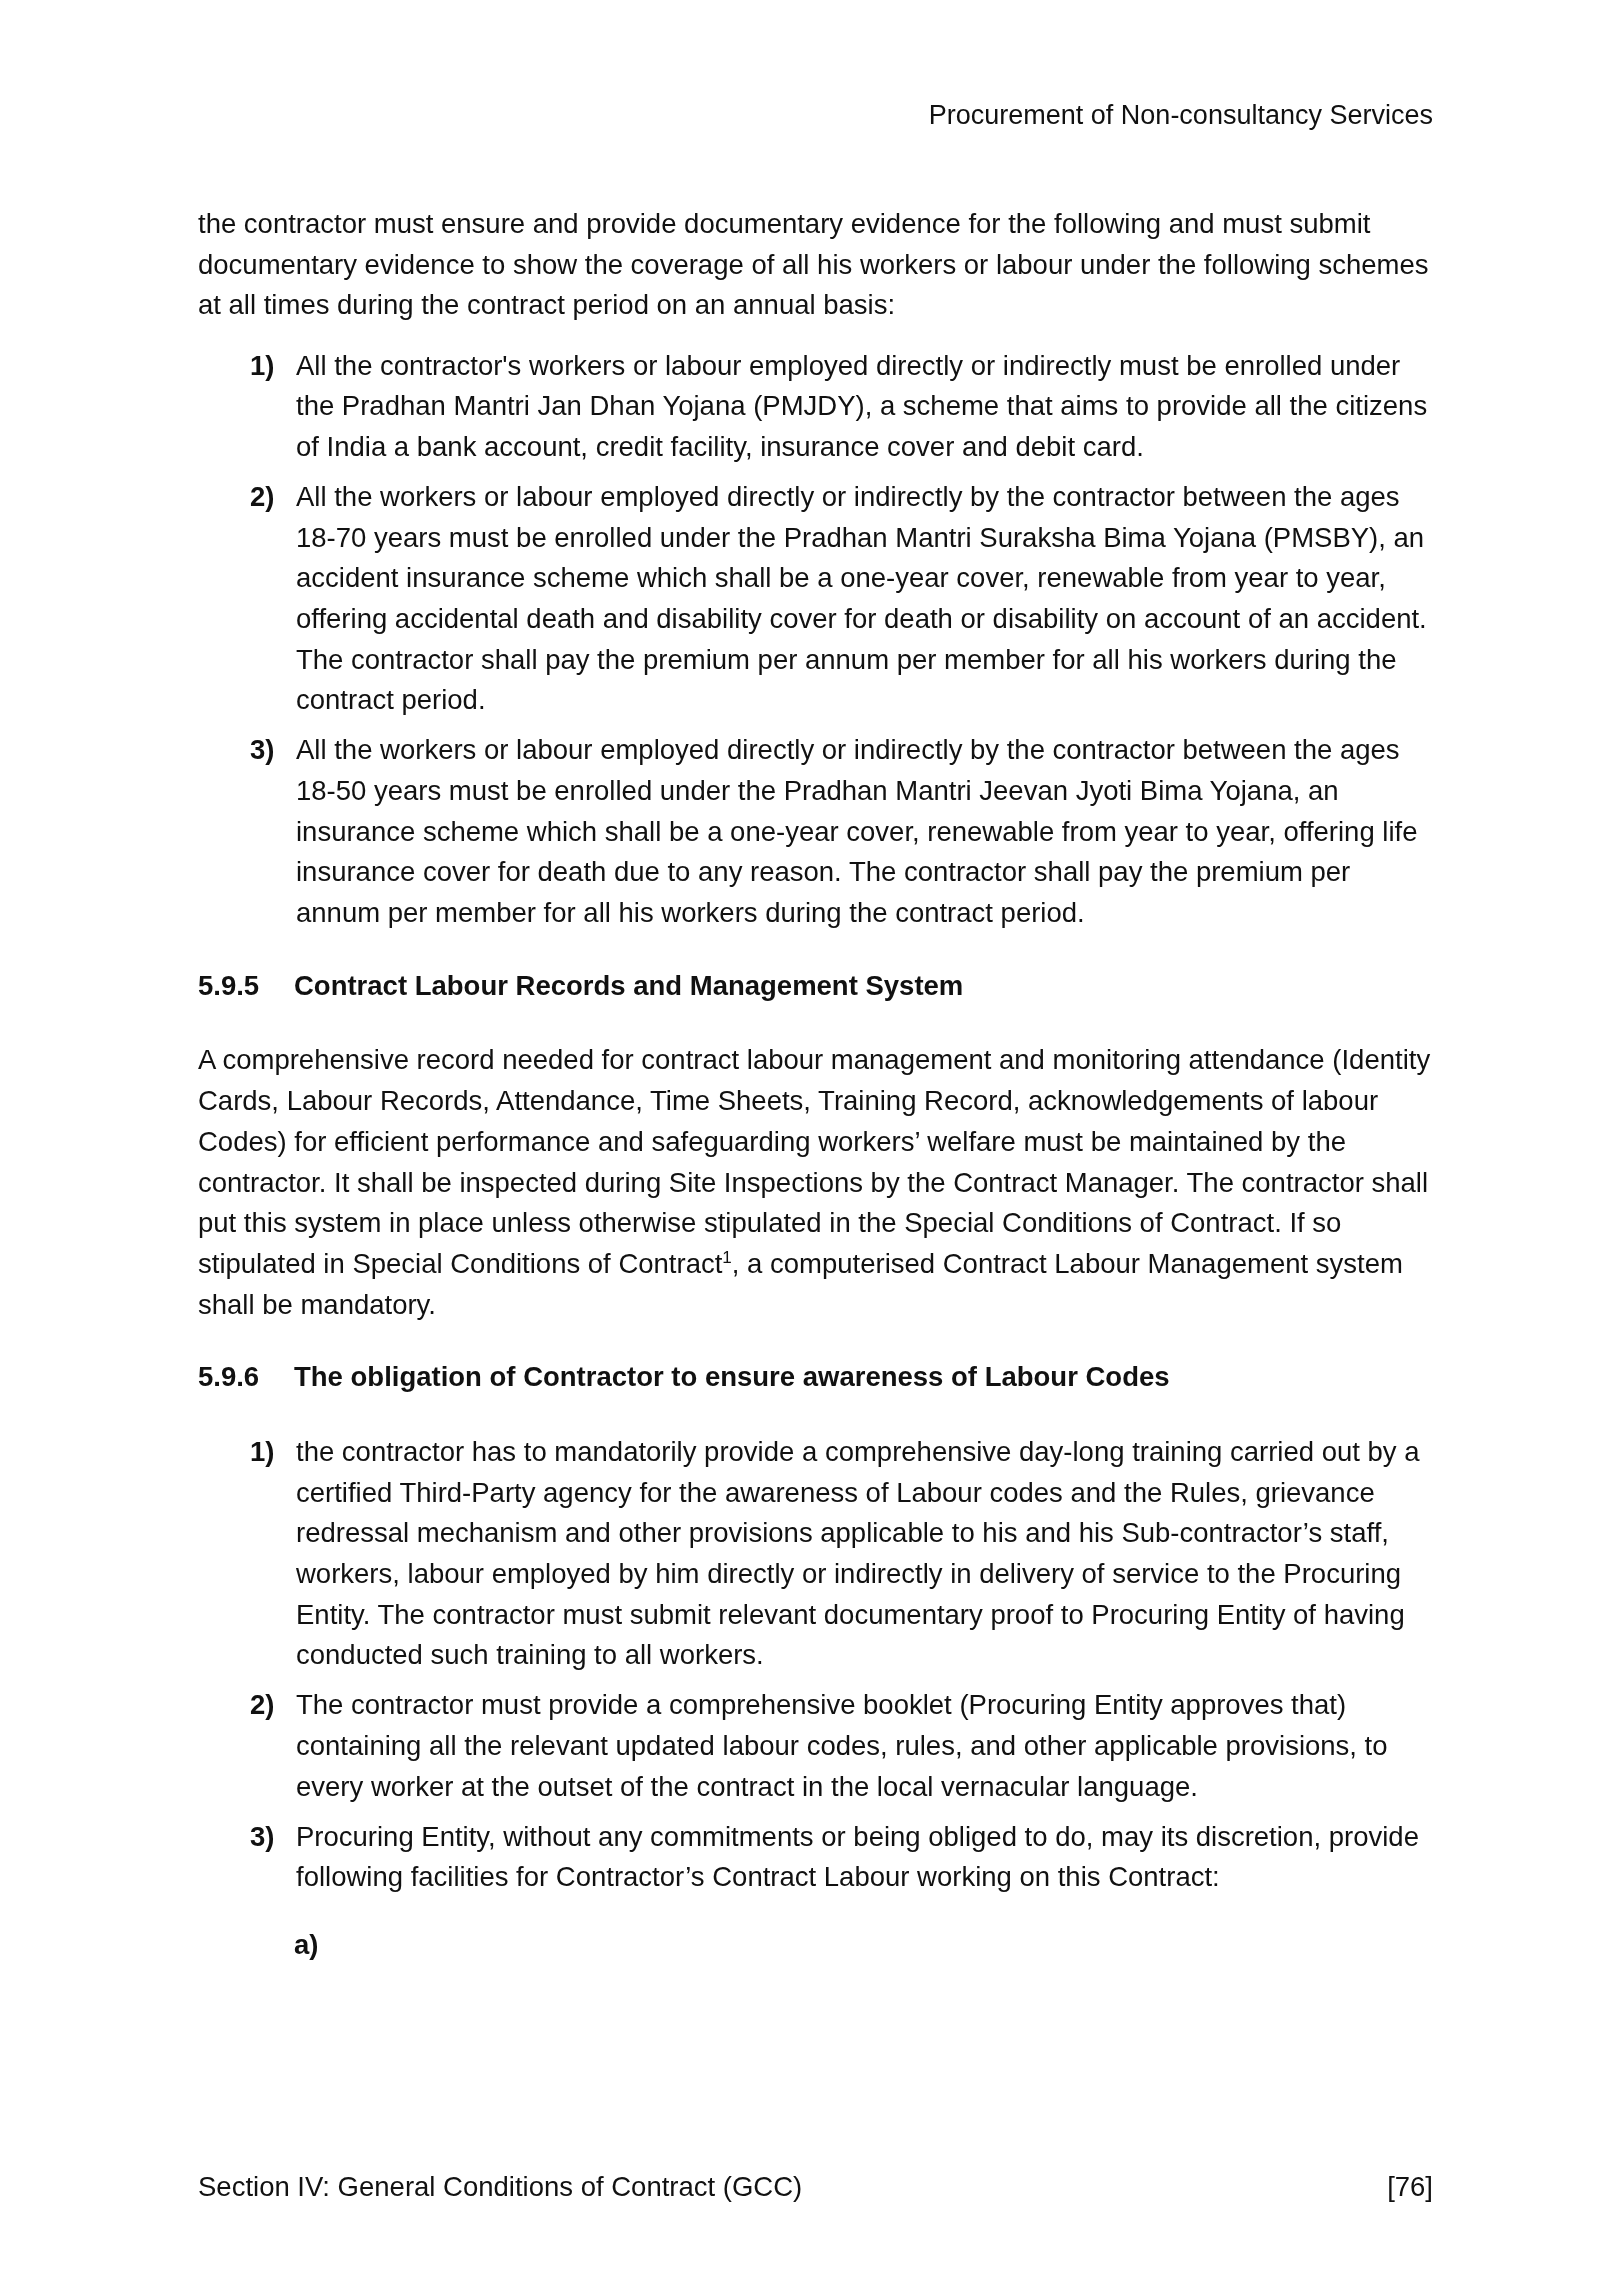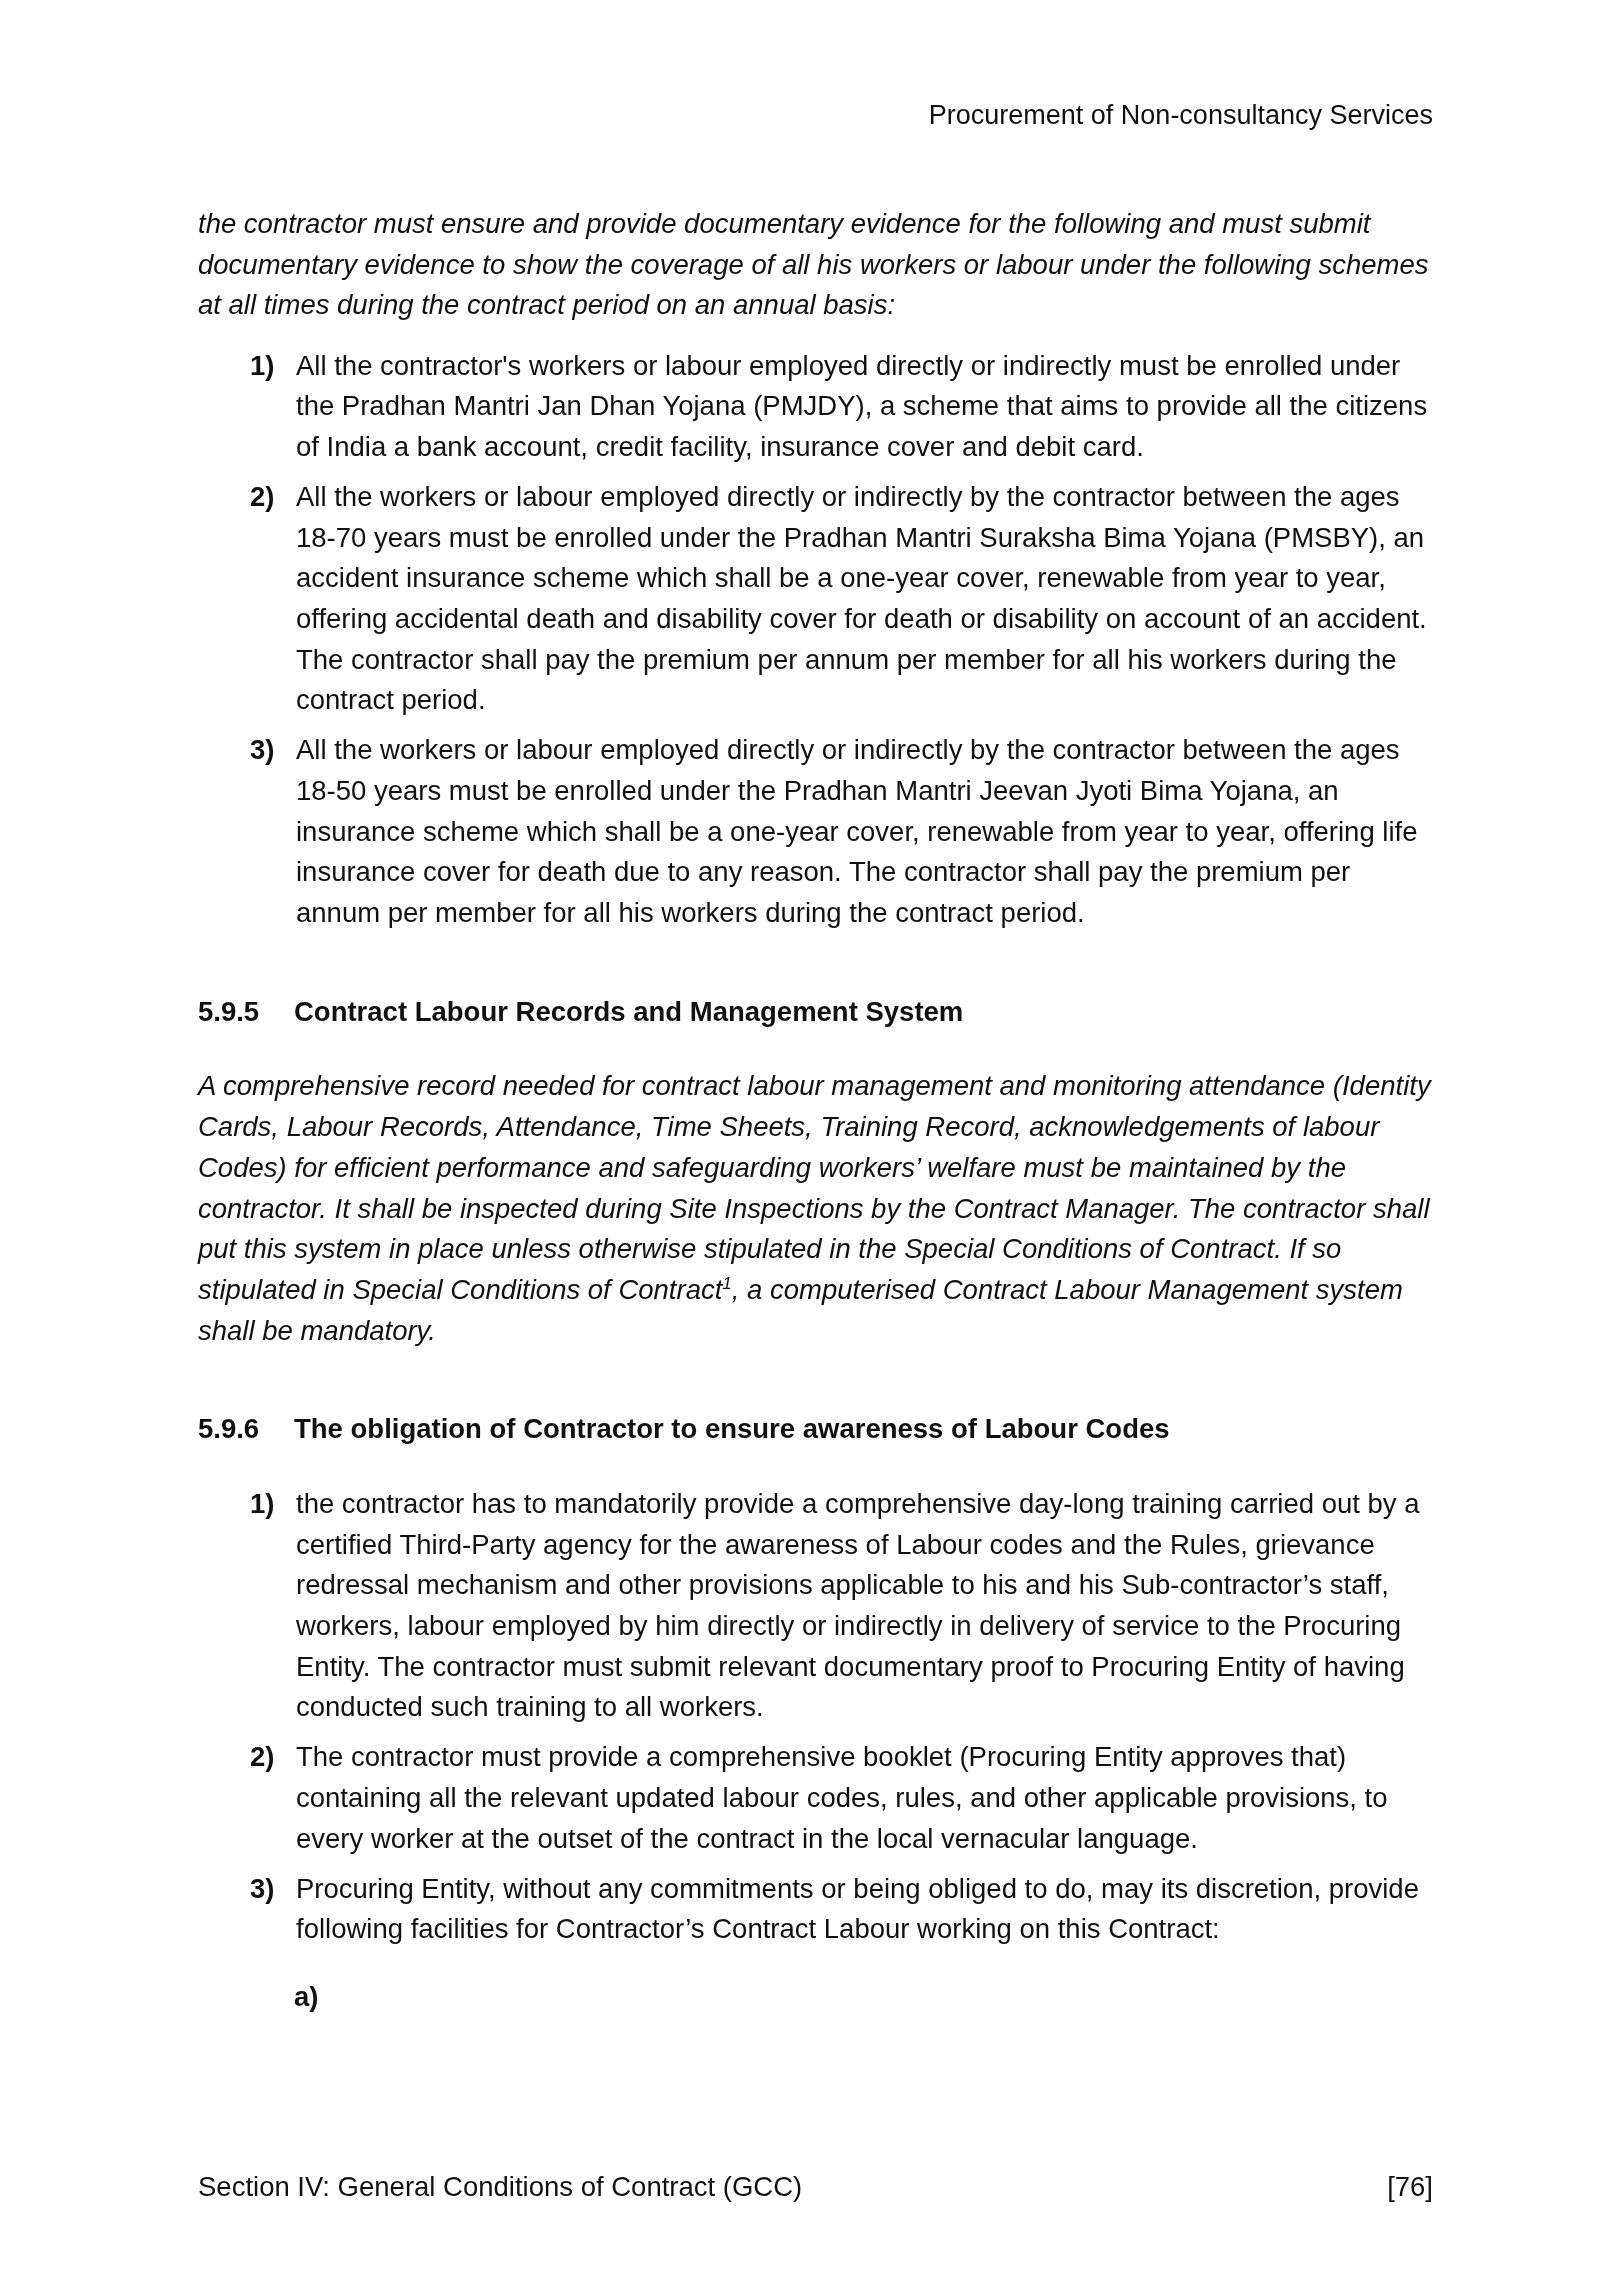--- a/index.html
+++ b/index.html
@@ -22,21 +22,21 @@
   .doc-header {
     text-align: right;
     font-size: 27px;
     line-height: 1.3;
     margin-bottom: 71px;
   }
   .body-text, .para, .num-item, .sub-item, .heading {
     font-size: 27.5px;
     line-height: 1.48;
   }
-  .para { margin-bottom: 19.6px; font-style: italic; }
+  .para { margin-bottom: 19.6px; }
   .list { margin-bottom: 6.5px; }
   .num-item {
     position: relative;
     padding-left: 98px;
     margin-bottom: 9.2px;
   }
   .num-item > .marker {
     position: absolute;
     left: 52px;
     top: 0;
@@ -50,21 +50,21 @@
   .sub-item > .marker {
     position: absolute;
     left: 96px;
     top: 0;
     font-weight: bold;
   }
   .heading {
     position: relative;
     padding-left: 96px;
     font-weight: bold;
-    margin-top: 58px;
+    margin-top: 32px;
     margin-bottom: 34px;
   }
   .heading > .num {
     position: absolute;
     left: 0;
     top: 0;
   }
   sup.ref {
     font-size: 0.62em;
     vertical-align: super;

